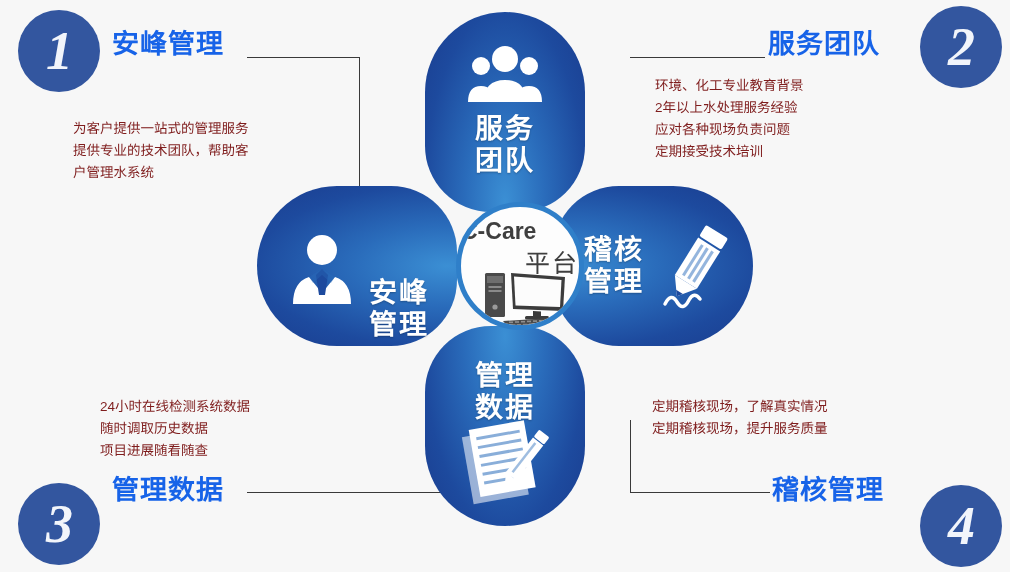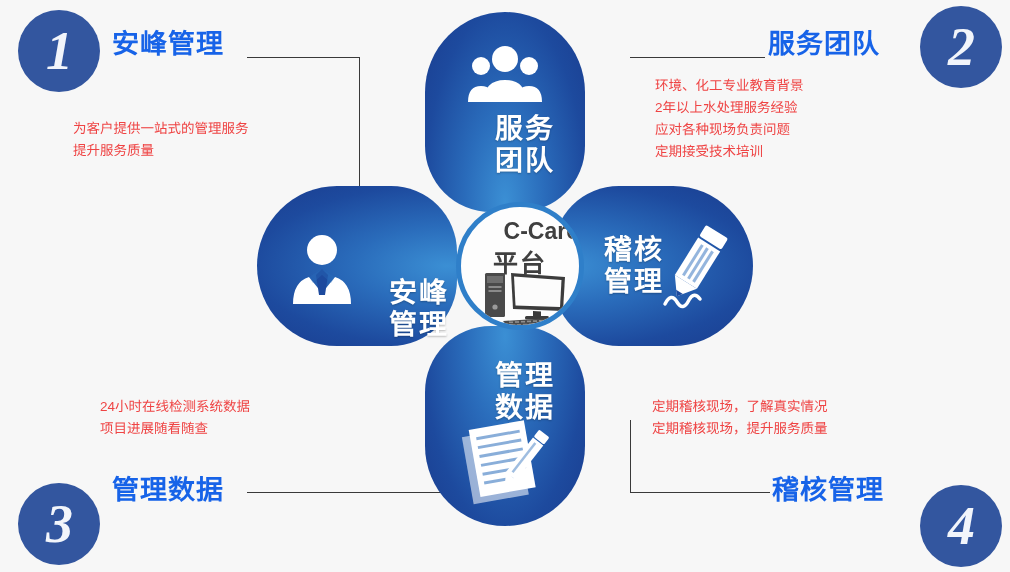--- a/index.html
+++ b/index.html
@@ -42,21 +42,21 @@
   }
   #title-1{left:112px;top:22px;}
   #title-2{left:768px;top:22px;}
   #title-3{left:112px;top:468px;}
   #title-4{left:772px;top:468px;}
 
   
   .sec-body{
     position:absolute;
     font-size:13.5px;
-    color:#ef4444;
+    color:#7f1d1d;
     line-height:22px;
     white-space:nowrap;
   }
   #body-1{left:73px;top:98px;margin-top:20px;}
   #body-2{left:655px;top:75px;}
   #body-3{left:100px;top:396px;}
   #body-4{left:652px;top:396px;}
 
   
   .conn{position:absolute;background:#3a3a3a;}
@@ -108,21 +108,20 @@
   .petal-label{
     position:absolute;
     color:#ffffff;
     font-size:28px;
     font-weight:bold;
     line-height:32px;
     text-align:center;
     letter-spacing:2px;
     text-shadow:0 1px 2px rgba(0,0,0,.25);
     white-space:pre-line;
-    padding-left:20px;
   }
   #label-top{left:172px;top:105px;width:160px;}
   #label-bottom{left:172px;top:352px;width:160px;}
   #label-left{left:90px;top:226px;width:112px;margin-top:43px;}
   #label-right{left:305px;top:226px;width:112px;}
 
   .petal-icon{position:absolute;}
   #icon-top{left:212px;top:38px;width:80px;height:56px;}
   #icon-bottom{left:208px;top:412px;width:90px;height:86px;}
   #icon-left{left:32px;top:222px;width:74px;height:74px;}
@@ -133,33 +132,33 @@
     position:absolute;
     left:203px;top:194px;width:128px;height:128px;
     border-radius:50%;
     background:#fdfdfd;
     border:5px solid #2f7fc9;
     box-sizing:border-box;
     overflow:hidden;
   }
   .hub-title{
     position:absolute;left:0;top:12px;width:100%;
-    text-align:right;
+    text-align:left;
     color:#3f3f3f;
     font-size:23px;
     font-weight:600;
     line-height:25px;
     letter-spacing:0px;
   }
   .hub-sub{
     position:absolute;left:0;top:36px;width:100%;
-    text-align:center;
+    text-align:right;
     color:#3f3f3f;
     font-size:25px;
-    font-weight:700;
+    font-weight:400;
     letter-spacing:2px;
   }
   .hub-icon{position:absolute;left:22px;top:64px;width:86px;height:58px;}
 </style>
 </head>
 <body>
 
 <div class="stage">
 
   <div class="conn h" id="conn1-h"></div>
@@ -175,32 +174,34 @@
   <div class="num-circle" id="num-3">3</div>
   <div class="num-circle" id="num-4">4</div>
 
   <div class="sec-title" id="title-2">服务团队</div>
   <div class="sec-title" id="title-1">安峰管理</div>
   <div class="sec-title" id="title-3">管理数据</div>
   <div class="sec-title" id="title-4">稽核管理</div>
 
   <div class="sec-body" id="body-1">
     <div>为客户提供一站式的管理服务</div>
-    <div>提升服务质量</div>
+    <div>提供专业的技术团队，帮助客</div>
+    <div>户管理水系统</div>
   </div>
 
   <div class="sec-body" id="body-2">
     <div>环境、化工专业教育背景</div>
     <div>2年以上水处理服务经验</div>
     <div>应对各种现场负责问题</div>
     <div>定期接受技术培训</div>
   </div>
 
   <div class="sec-body" id="body-3">
     <div>24小时在线检测系统数据</div>
+    <div>随时调取历史数据</div>
     <div>项目进展随看随查</div>
   </div>
 
   <div class="sec-body" id="body-4">
     <div>定期稽核现场，了解真实情况</div>
     <div>定期稽核现场，提升服务质量</div>
   </div>
 
   <div class="flower">
 

